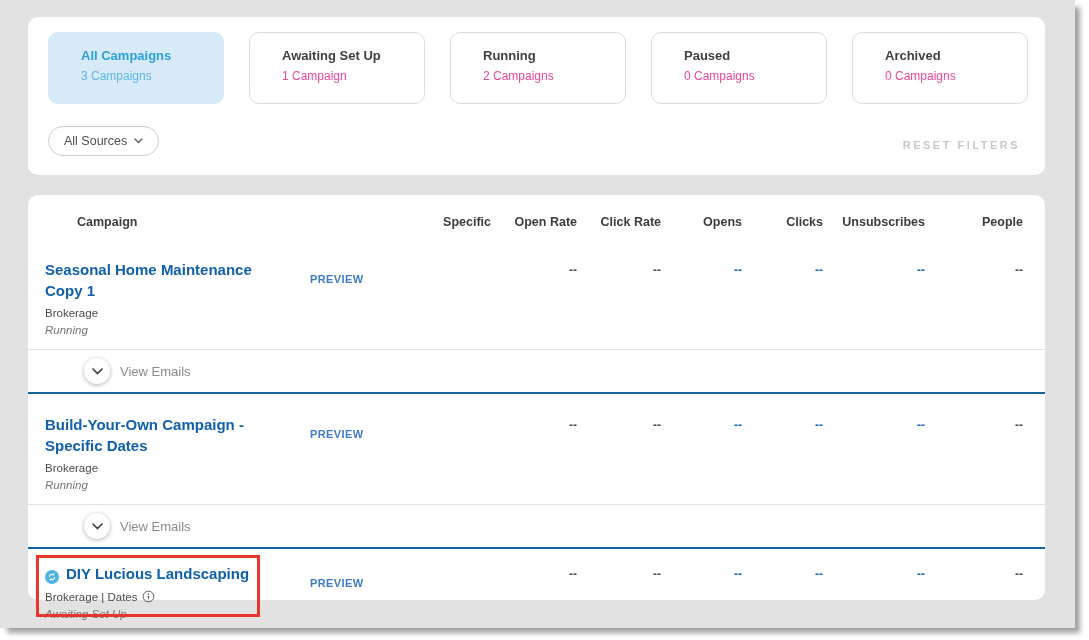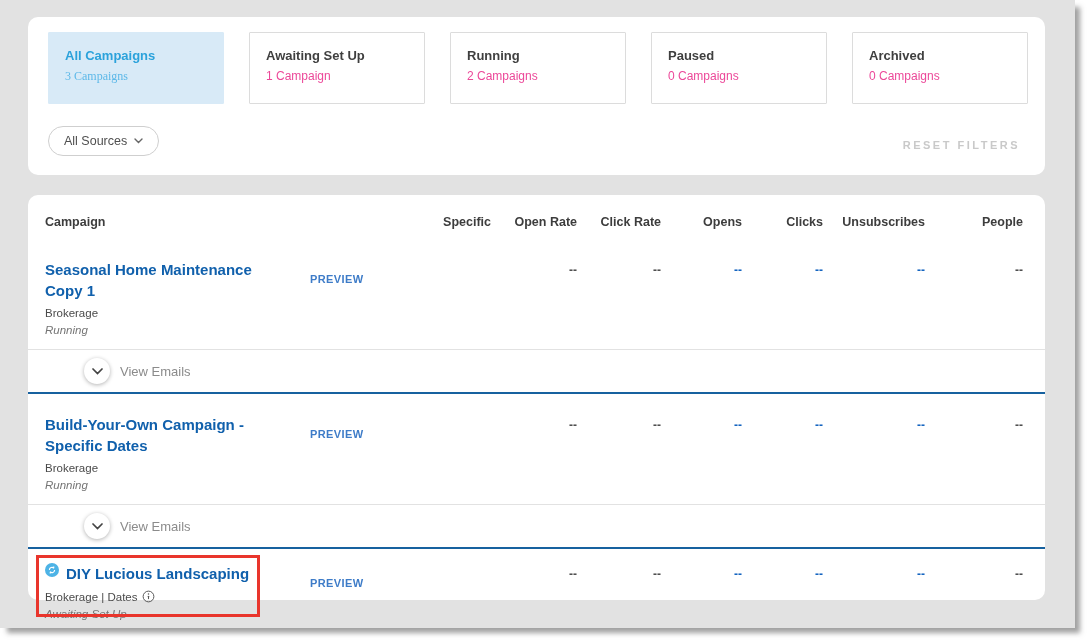--- a/index.html
+++ b/index.html
@@ -9,57 +9,57 @@
     background:#e2e2e2;
     box-shadow:6px 6px 5px -1px rgba(110,110,110,0.65);
   }
   .card {
     position:absolute; left:28px; width:1017px; background:#ffffff; border-radius:10px;
   }
   
   .filter-card { top:17px; height:158px; }
   .tiles { display:flex; gap:25px; padding:15px 17px 0 20px; }
   .tile {
-    width:176px; height:72px; border:1px solid #dcdcdc; border-radius:1px;
-    padding:15px 16px; background:#fff; cursor:pointer;
+    width:176px; height:72px; border:1px solid #dcdcdc; border-radius:10px;
+    padding:15px 32px; background:#fff; cursor:pointer;
   }
   .tile .t-label { font-size:13px; font-weight:bold; color:#3f3f3f; margin-bottom:6px; }
   .tile .t-count { font-size:12px; color:#ec4899; }
   .tile.active { background:#d8eaf7; border-color:#d8eaf7; }
   .tile.active .t-label { color:#2ba2db; }
-  .tile.active .t-count { color:#5cb8e8;font-family:Liberation Serif, serif; }
+  .tile.active .t-count { color:#5cb8e8; }
   .sources-pill {
     display:inline-flex; align-items:center; gap:7px; margin:22px 0 0 20px;
     border:1px solid #cfcfcf; border-radius:16px; padding:7px 15px;
     font-size:12.5px; color:#4f4f4f; background:#fff; cursor:pointer;
   }
   .reset-filters {
     position:absolute; right:25px; bottom:24px;
     font-size:11px; font-weight:bold; letter-spacing:2.5px; color:#c9c9c9; cursor:pointer;
   }
   
   .table-card { top:195px; height:405px; }
   .grid {
     display:grid;
     grid-template-columns:1fr 90px 86px 84px 81px 81px 102px 98px;
     padding:0 22px 0 17px;
   }
-  .thead { height:44px; align-items:center; padding-top:10px; }
+  .thead { height:44px; align-items:center; padding-top:10px;margin-left:32px; }
   .th { font-size:12.5px; font-weight:bold; color:#3d3d3d; text-align:right; }
   .th.first { text-align:left; }
   .row-group { border-bottom:2px solid #17619f; }
   .row-group.last { border-bottom:none; }
   .row-main { padding-top:20px; padding-bottom:13px; min-height:100px; }
   .row-main.compact { padding-top:14px; min-height:76px; position:relative; }
   .campaign-cell { display:flex; align-items:flex-start; }
   .title-block { width:245px; margin-right:20px; }
   .campaign-title {
     font-size:15px; font-weight:bold; color:#1060ac; line-height:1.4; cursor:pointer;
   }
-  .title-row { display:flex; align-items:flex-start; gap:7px; }
+  .title-row { display:flex; align-items:flex-end; gap:7px; }
   .campaign-source { font-size:11.5px; color:#4a4a4a; margin-top:6px; display:flex; align-items:center; gap:5px; }
   .campaign-status { font-size:11.5px; font-style:italic; color:#757575; margin-top:5px; }
   .preview { font-size:11px; font-weight:bold; letter-spacing:0.4px; color:#3e7cc8; margin-top:14px; cursor:pointer; }
   .num { text-align:right; font-size:12px; font-weight:bold; padding-top:4px; }
   .num.muted { color:#4f4f4f; }
   .num.link { color:#1565c0; cursor:pointer; }
   .view-emails {
     display:flex; align-items:center; height:43px;
     border-top:1px solid #e2e2e2; padding-left:56px; cursor:pointer;
   }

